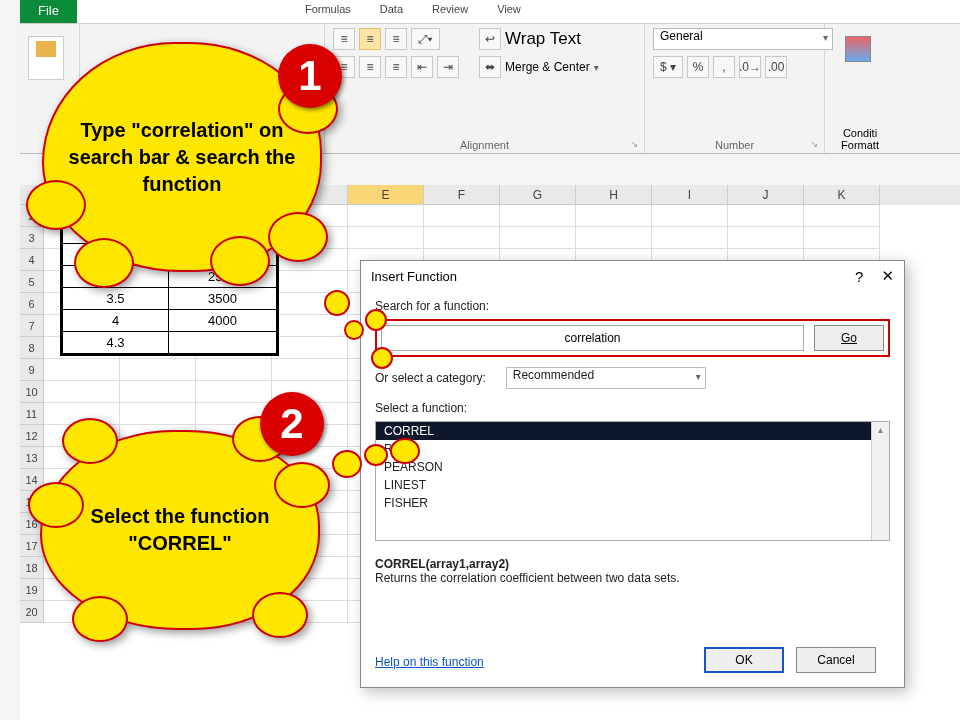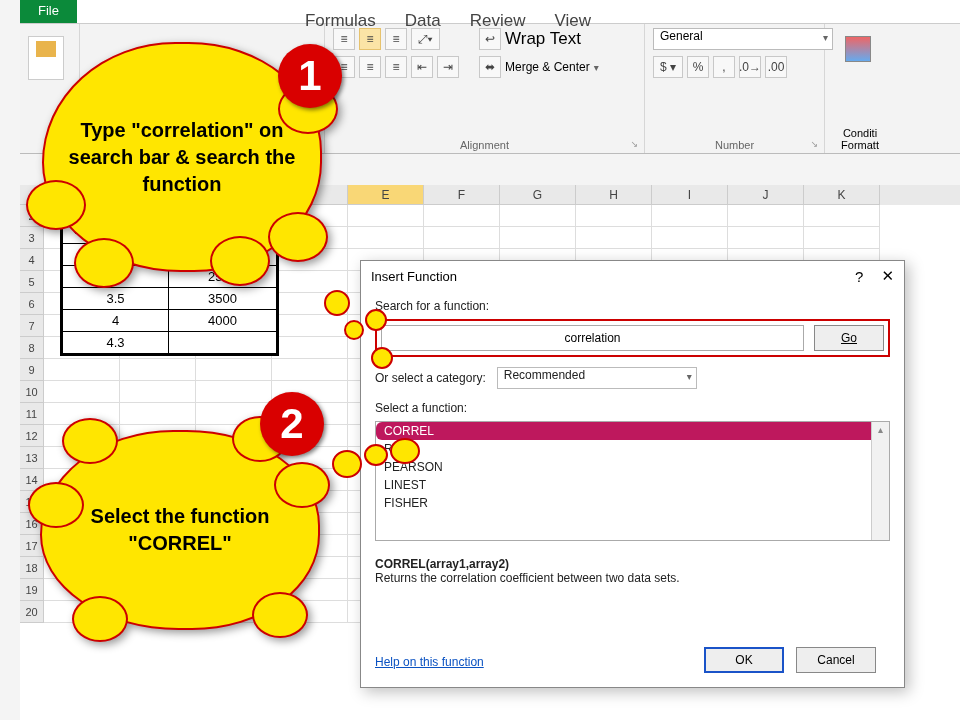--- a/index.html
+++ b/index.html
@@ -1,21 +1,21 @@
 <!DOCTYPE html>
 <html><head>
 <meta charset="utf-8">
 <style>
   * { box-sizing: border-box; margin: 0; padding: 0; font-family: "Segoe UI", Tahoma, sans-serif; }
   body { width: 960px; height: 720px; background: #f4f4f4; position: relative; overflow: hidden; }
   
   
   .tabbar { height: 24px; background: #fff; display: flex; align-items: stretch; border-bottom: 1px solid #ccc; margin-left: 20px; }
   .file-tab { background: #0b8a3a; color: #fff; padding: 3px 18px; font-size: 13px; }
-  .tab { padding: 3px 14px; font-size: 17px; color: #444; border-right: 1px solid transparent; margin-top: 8px; }
+  .tab { padding: 3px 14px; font-size: 11px; color: #444; border-right: 1px solid transparent; }
   
   
   .ribbon { height: 130px; background: #f3f3f3; border-bottom: 1px solid #bbb; display: flex; margin-left: 20px; }
   .ribbon-group { border-right: 1px solid #d6d6d6; padding: 4px 8px 2px 8px; display: flex; flex-direction: column; justify-content: space-between; position: relative; }
   .ribbon-group .group-row { display: flex; gap: 4px; align-items: center; }
   .ribbon-group .group-label { text-align: center; font-size: 11px; color: #666; padding-top: 3px; border-top: 0; position: relative; }
   .ribbon-group .group-label::after { content: "↘"; font-size: 9px; color: #999; position: absolute; right: -2px; bottom: 2px; }
   .sq { width: 22px; height: 22px; border: 1px solid #c8c8c8; background: #f8f8f8; display: flex; align-items: center; justify-content: center; font-size: 12px; color: #444; }
   .sq.active { background: #fbe4a6; border-color: #e6c26d; }
   .wide { width: auto; padding: 0 6px; }
@@ -43,27 +43,27 @@
   .dialog .titlebar { height: 30px; display: flex; align-items: center; justify-content: space-between; padding: 0 10px; font-size: 13px; }
   .dialog .titlebar .right { display: flex; gap: 18px; align-items: center; font-size: 15px; }
   .dialog .body { padding: 4px 14px; font-size: 12px; color: #222; }
   .dialog .label { margin: 4px 0 6px 0; }
   .searchrow { display: flex; gap: 10px; align-items: center; border: 2px solid #c00; padding: 4px; margin-bottom: 10px; position: relative; }
   .searchrow::before, .searchrow::after { content:""; position:absolute; width:18px; height:18px; background:#ffe600; border:2px solid #c00; border-radius:50%; }
   .searchrow::before { left:-12px; top:-12px; }
   .searchrow::after { left:-6px; bottom:-14px; }
   .searchrow input { flex: 1; height: 26px; border: 1px solid #aaa; padding: 0 6px; font-size: 12px; text-align: center; }
   .searchrow button { width: 70px; height: 26px; border: 1px solid #888; background: #eee; font-size: 12px; }
-  .catrow { display: flex; align-items: center; gap: 11px; margin-bottom: 12px; }
+  .catrow { display: flex; align-items: center; gap: 20px; margin-bottom: 12px; }
   .catrow .dropdown { flex: 0 0 200px; width: 200px; }
   .funcbox { border: 1px solid #aaa; height: 120px; background: #fff; overflow: hidden; position: relative; }
   .funcbox .scroll { position: absolute; right: 0; top: 0; bottom: 0; width: 18px; background: #f1f1f1; border-left: 1px solid #ccc; }
   .funcbox .scroll::before { content: "▴"; position: absolute; top: 2px; width: 100%; text-align: center; font-size: 10px; color: #888; }
   .funcitem { padding: 2px 8px; font-size: 12px; }
-  .funcitem.sel { background: #be185d; color: #fff; border-radius: 6px; }
+  .funcitem.sel { background: #0f172a; color: #fff; }
   .desc { margin-top: 16px; }
   .desc b { font-weight: 700; }
   .helplink { color: #0a52c2; text-decoration: underline; font-size: 12px; position: absolute; left: 14px; bottom: 18px; }
   .btnrow { position: absolute; right: 28px; bottom: 14px; display: flex; gap: 12px; }
   .btnrow button { width: 80px; height: 26px; border: 1px solid #888; background: #eee; font-size: 12px; }
   .btnrow button.primary { border: 2px solid #1a53c8; }
   
   
   .callout { position: absolute; z-index: 10; }
   .cloud { background: #ffe600; border: 2px solid #cc0000; border-radius: 50% 50% 48% 52% / 55% 50% 50% 50%; filter: drop-shadow(3px 3px 4px rgba(0,0,0,.4)); display: flex; align-items: center; justify-content: center; text-align: center; font-size: 20px; font-weight: 700; color: #000; line-height: 1.35; padding: 20px; position: relative; }

